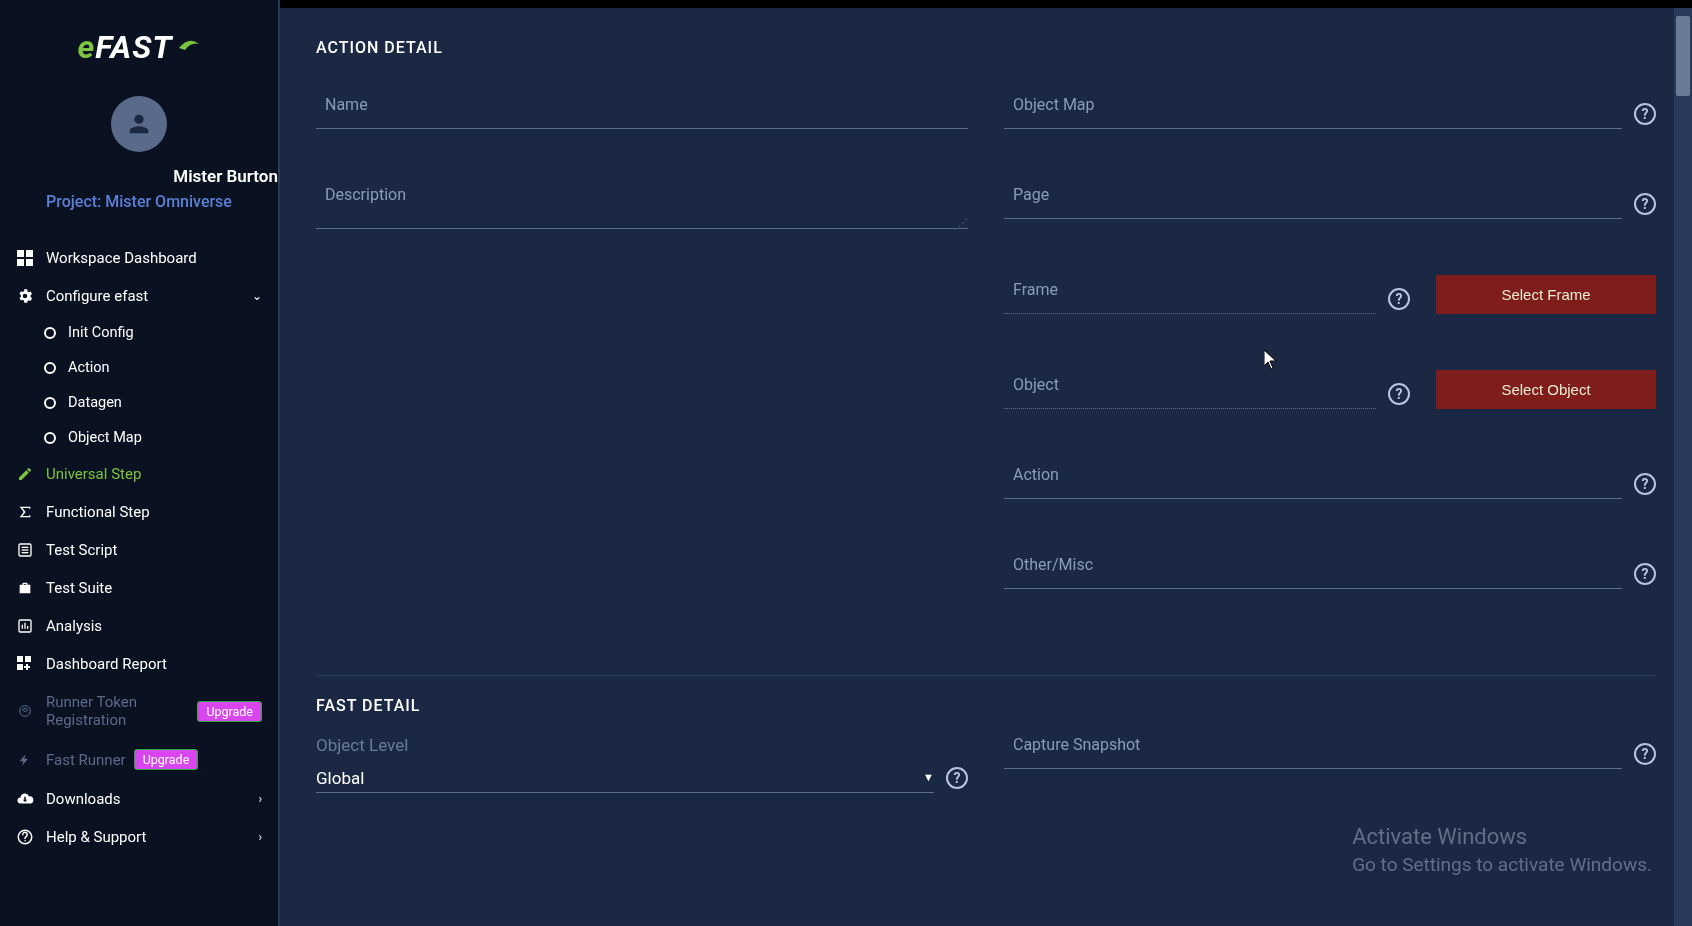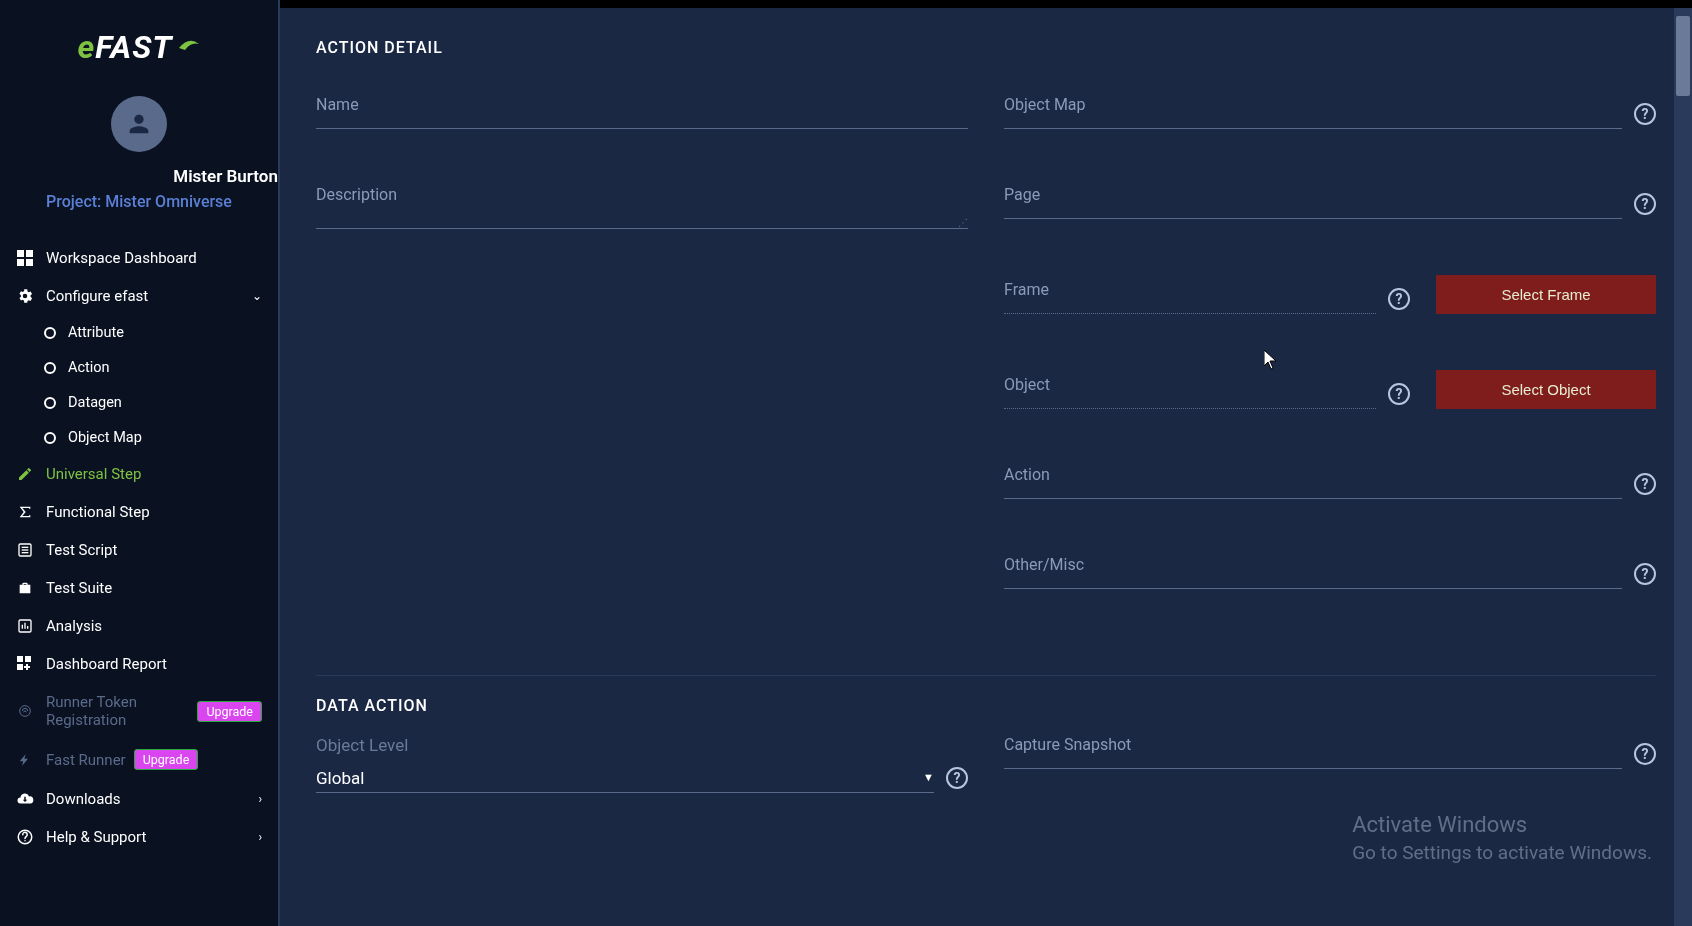--- a/index.html
+++ b/index.html
@@ -150,21 +150,21 @@
 
     .field {
       position: relative;
       margin-bottom: 56px;
     }
     .field-label {
       color: #8a9ab8;
       font-size: 16px;
       position: absolute;
       top: 0;
-      left: 0;
+      left: 9px;
       pointer-events: none;
     }
     .field-label.small {
       position: static;
       font-size: 17px;
       color: #6a7a98;
       margin-bottom: 4px;
     }
     .field-input-line {
       padding-top: 22px;
@@ -228,21 +228,21 @@
     }
 
     .selected-value {
       color: #fff;
       font-size: 17px;
     }
 
     .watermark {
       position: absolute;
       right: 40px;
-      bottom: 62px;
+      bottom: 50px;
       color: rgba(170, 180, 200, 0.5);
       text-align: left;
       pointer-events: none;
     }
     .watermark .wm-title { font-size: 22px; margin-bottom: 4px; }
     .watermark .wm-sub { font-size: 19px; }
 
     .scrollbar-stub {
       position: absolute;
       right: 0; top: 8px; bottom: 0;
@@ -304,21 +304,21 @@
           <svg viewBox="0 0 24 24" width="18" height="18" fill="#fff">
             <path d="M19.4 13a7.5 7.5 0 000-2l2-1.6-2-3.4-2.4 1a7.3 7.3 0 00-1.7-1L15 3h-4l-.3 2.5a7.3 7.3 0 00-1.7 1l-2.4-1-2 3.4L6.6 11a7.5 7.5 0 000 2l-2 1.6 2 3.4 2.4-1c.5.4 1.1.7 1.7 1L11 21h4l.3-2.5c.6-.3 1.2-.6 1.7-1l2.4 1 2-3.4zM12 15a3 3 0 110-6 3 3 0 010 6z"></path>
           </svg>
         </span>
       <span>Configure efast</span>
       <span class="chevron">⌄</span>
     </div>
     <div class="sub-nav">
       <div class="sub-item">
           <span class="radio"></span>
-          <span>Attribute</span>
+          <span>Init Config</span>
         </div>
       <div class="sub-item">
           <span class="radio"></span>
           <span>Action</span>
         </div>
       <div class="sub-item">
           <span class="radio"></span>
           <span>Datagen</span>
         </div>
       <div class="sub-item">
@@ -509,21 +509,21 @@
             <span class="field-label">Other/Misc</span>
             <div class="field-input-line"></div>
           </div>
           <span class="help-icon">?</span>
         </div>
       </div>
     </div>
 
     <hr class="divider">
 
-    <h3 class="section-title second">DATA ACTION</h3>
+    <h3 class="section-title second">FAST DETAIL</h3>
 
     <div class="form-grid">
       <div class="col-left">
         <div class="field-with-help row" style="margin-bottom:12px;">
           <div class="field" style="margin-bottom:0;">
             <div class="field-label small">Object Level</div>
             <div class="field-input-line" style="padding-top:4px;">
               <span class="selected-value">Global</span>
               <span class="dropdown-caret">▼</span>
             </div>

